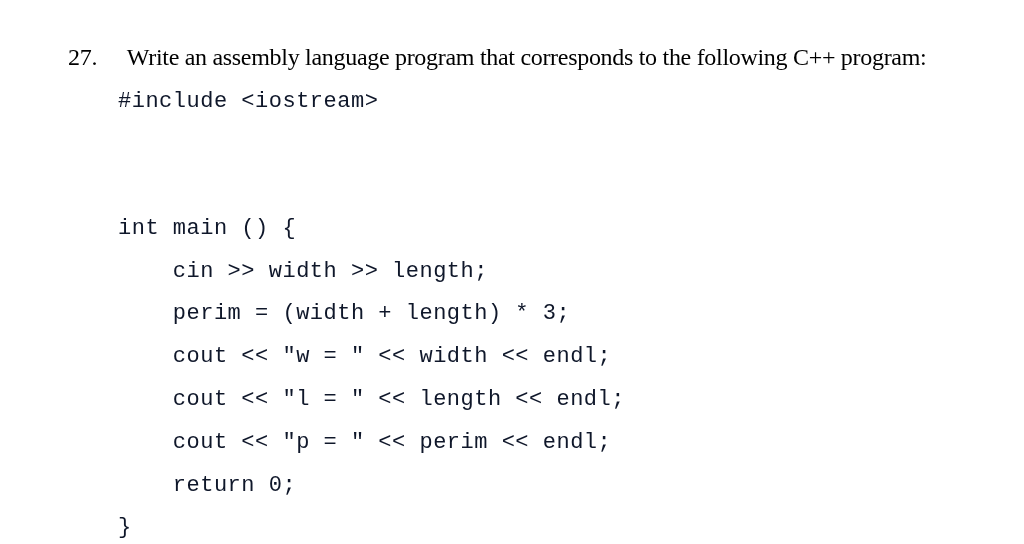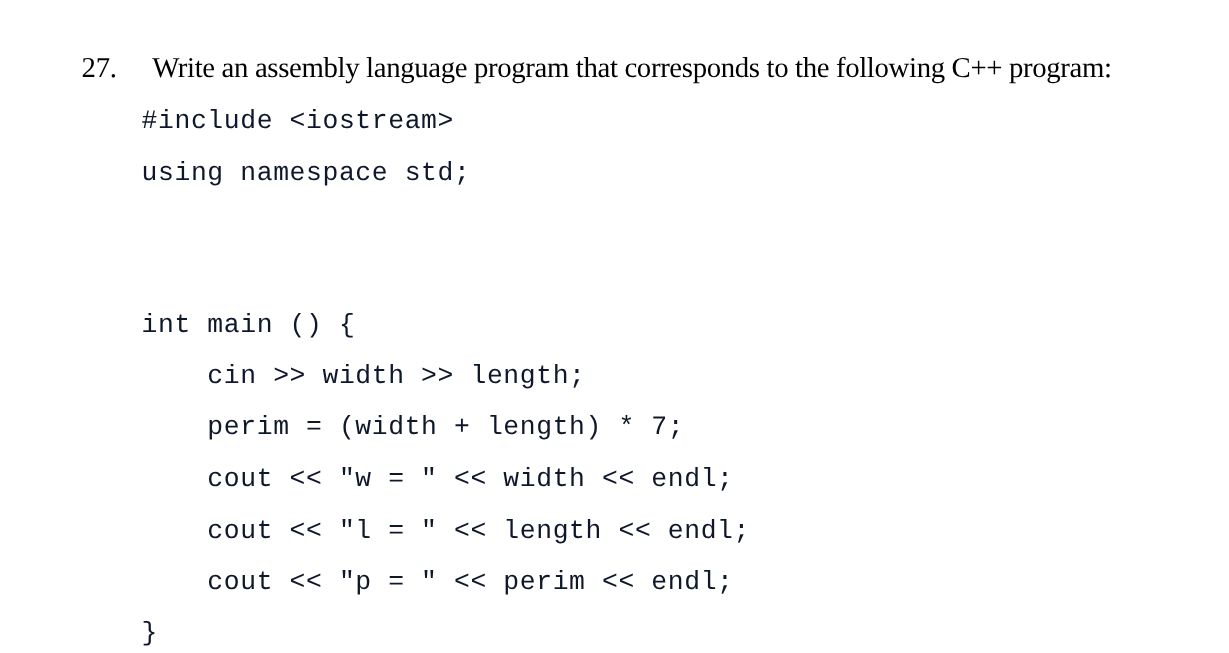--- a/index.html
+++ b/index.html
@@ -45,23 +45,23 @@
 </head>
 <body>
 
 <div class="question-line">
   <span class="question-number">27.</span>
   <span class="question-text">Write an assembly language program that corresponds to the following C++ program:</span>
 </div>
 
 <div class="code-block">
   <div class="code-line">#include &lt;iostream&gt;</div>
-  <div class="code-line">using namespace std;</div>
   <div class="code-line blank-line"></div>
   <div class="code-line blank-line"></div>
   <div class="code-line">int main () {</div>
   <div class="code-line">    cin &gt;&gt; width &gt;&gt; length;</div>
-  <div class="code-line">    perim = (width + length) * 7;</div>
+  <div class="code-line">    perim = (width + length) * 3;</div>
   <div class="code-line">    cout &lt;&lt; "w = " &lt;&lt; width &lt;&lt; endl;</div>
   <div class="code-line">    cout &lt;&lt; "l = " &lt;&lt; length &lt;&lt; endl;</div>
   <div class="code-line">    cout &lt;&lt; "p = " &lt;&lt; perim &lt;&lt; endl;</div>
+  <div class="code-line">    return 0;</div>
   <div class="code-line">}</div>
 </div>
 
 </body></html>

